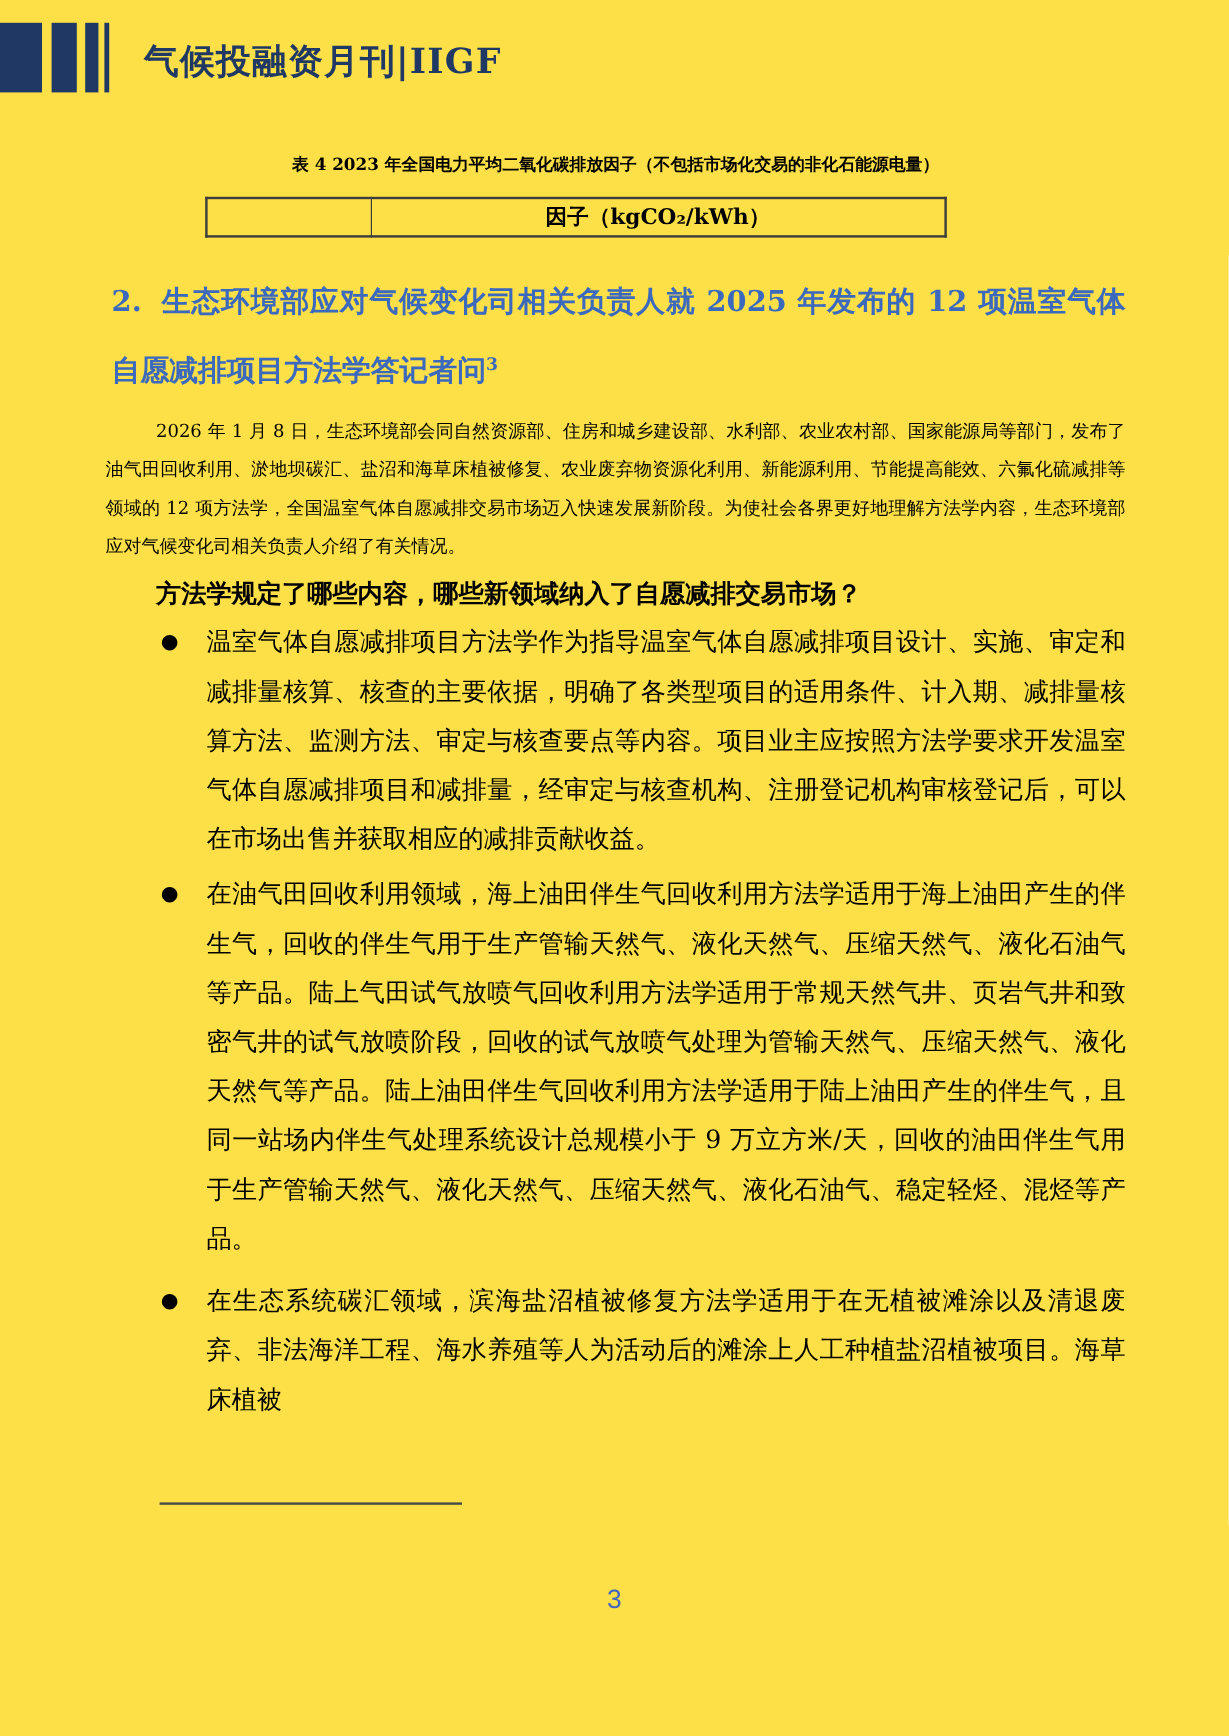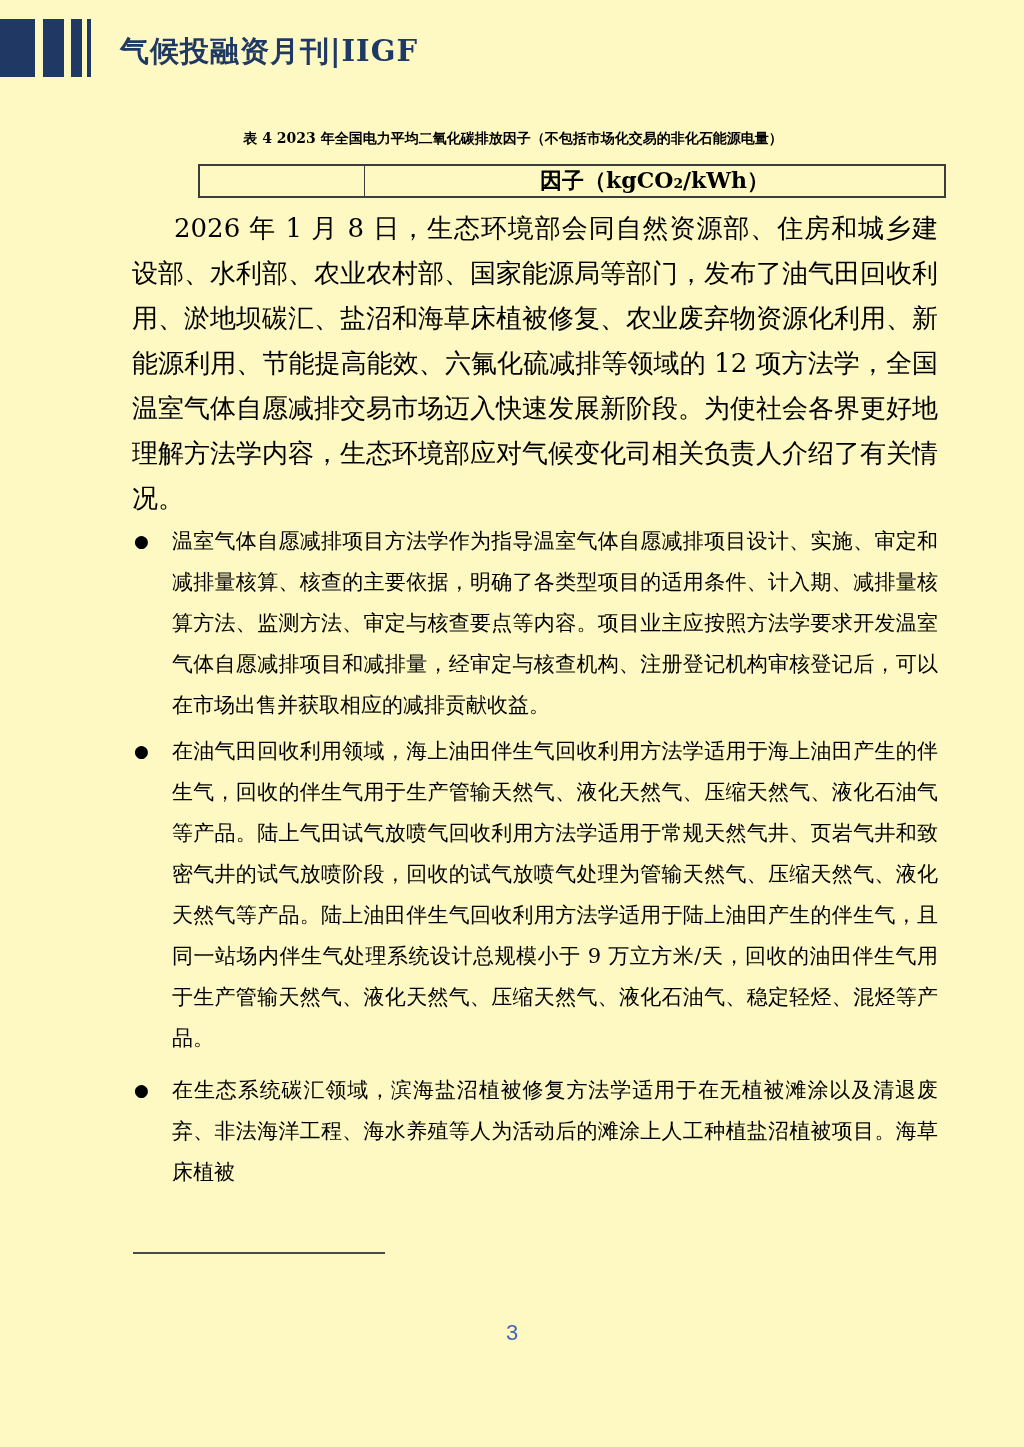--- a/index.html
+++ b/index.html
@@ -1,17 +1,17 @@
 <!DOCTYPE html>
 <html><head>
 <meta charset="utf-8">
 <style>
   html,body { margin:0; padding:0; background:#ffffff; }
   .page {
-    position:relative; width:1024px; height:1447px; background:#fef9c3;
+    position:relative; width:1024px; height:1447px; background:#fde047;
     overflow:hidden; color:#000;
     font-family:"DejaVu Serif","Liberation Serif",serif;
   }
 
   
   .logo { position:absolute; left:0; top:19px; height:58px; display:flex; }
   .logo-bar { background:#1F3864; height:58px; }
   .logo-bar.b1 { width:35px; margin-right:8px; }
   .logo-bar.b2 { width:21px; margin-right:7px; }
   .logo-bar.b3 { width:11px; margin-right:5px; }
@@ -22,40 +22,40 @@
   }
 
   
   .content { position:absolute; left:88px; top:124px; width:850px; }
 
   .table-caption {
     text-align:center; font-weight:bold; font-size:14px; line-height:28px;
     margin:0 0 12px 0;
   }
   .factor-table {
-    margin-left:110px; width:748px; border-collapse:collapse;
-    border:2px solid #3d3d3d; font-size:22px; table-layout:fixed;
+    margin-left:83px; width:618px; border-collapse:collapse;
+    border:2px solid #3d3d3d; font-size:18px; table-layout:fixed;
   }
   .factor-table td {
     border:1px solid #3d3d3d; text-align:center; vertical-align:middle;
     height:30px; padding:0;
   }
   .factor-table td.c1 { width:22%; }
   .factor-table tr.hdr td { font-weight:bold; }
 
   .h2 {
     margin-top:26px; color:#3B69BE; font-weight:bold; font-size:24px;
     line-height:53px; text-align:justify; padding-left:5px;
   }
   .h2 .num { margin-right:16px; }
   sup { font-size:60%; vertical-align:super; }
 
   .para {
-    margin-top:8px; font-size:26px; line-height:45px;
-    text-align:justify; text-indent:42px;margin-left:44px;
+    margin-top:8px; font-size:15px; line-height:32px;
+    text-align:justify; text-indent:42px;
   }
   .question {
     margin-top:3px; font-size:21px; line-height:41px; font-weight:bold;
     padding-left:42px;
   }
 
   .bullets { margin-top:0; }
   .bullet-item { display:flex; padding-left:46px; }
   .bullet-item + .bullet-item { margin-top:5px; }
   .bullet-item:last-child { margin-top:11px; }
@@ -103,23 +103,27 @@
 
     <table class="factor-table">
       <tbody>
           <tr class="hdr">
         <td class="c1"></td>
         <td class="c2">因子（kgCO₂/kWh）</td>
       </tr>
     </tbody>
       </table>
 
+    <div class="h2">
+      <span class="num">2.</span><span>生态环境部应对气候变化司相关负责人就 2025 年发布的 12 项温室气体自愿减排项目方法学答记者问</span><sup>3</sup>
+    </div>
 
     <div class="para">2026 年 1 月 8 日，生态环境部会同自然资源部、住房和城乡建设部、水利部、农业农村部、国家能源局等部门，发布了油气田回收利用、淤地坝碳汇、盐沼和海草床植被修复、农业废弃物资源化利用、新能源利用、节能提高能效、六氟化硫减排等领域的 12 项方法学，全国温室气体自愿减排交易市场迈入快速发展新阶段。为使社会各界更好地理解方法学内容，生态环境部应对气候变化司相关负责人介绍了有关情况。</div>
 
+    <div class="question">方法学规定了哪些内容，哪些新领域纳入了自愿减排交易市场？</div>
 
     <div class="bullets">
       <div class="bullet-item">
         <span class="bullet-marker">●</span>
         <div class="bullet-text">温室气体自愿减排项目方法学作为指导温室气体自愿减排项目设计、实施、审定和减排量核算、核查的主要依据，明确了各类型项目的适用条件、计入期、减排量核算方法、监测方法、审定与核查要点等内容。项目业主应按照方法学要求开发温室气体自愿减排项目和减排量，经审定与核查机构、注册登记机构审核登记后，可以在市场出售并获取相应的减排贡献收益。</div>
       </div>
       <div class="bullet-item">
         <span class="bullet-marker">●</span>
         <div class="bullet-text">在油气田回收利用领域，海上油田伴生气回收利用方法学适用于海上油田产生的伴生气，回收的伴生气用于生产管输天然气、液化天然气、压缩天然气、液化石油气等产品。陆上气田试气放喷气回收利用方法学适用于常规天然气井、页岩气井和致密气井的试气放喷阶段，回收的试气放喷气处理为管输天然气、压缩天然气、液化天然气等产品。陆上油田伴生气回收利用方法学适用于陆上油田产生的伴生气，且同一站场内伴生气处理系统设计总规模小于 9 万立方米/天，回收的油田伴生气用于生产管输天然气、液化天然气、压缩天然气、液化石油气、稳定轻烃、混烃等产品。</div>
       </div>

